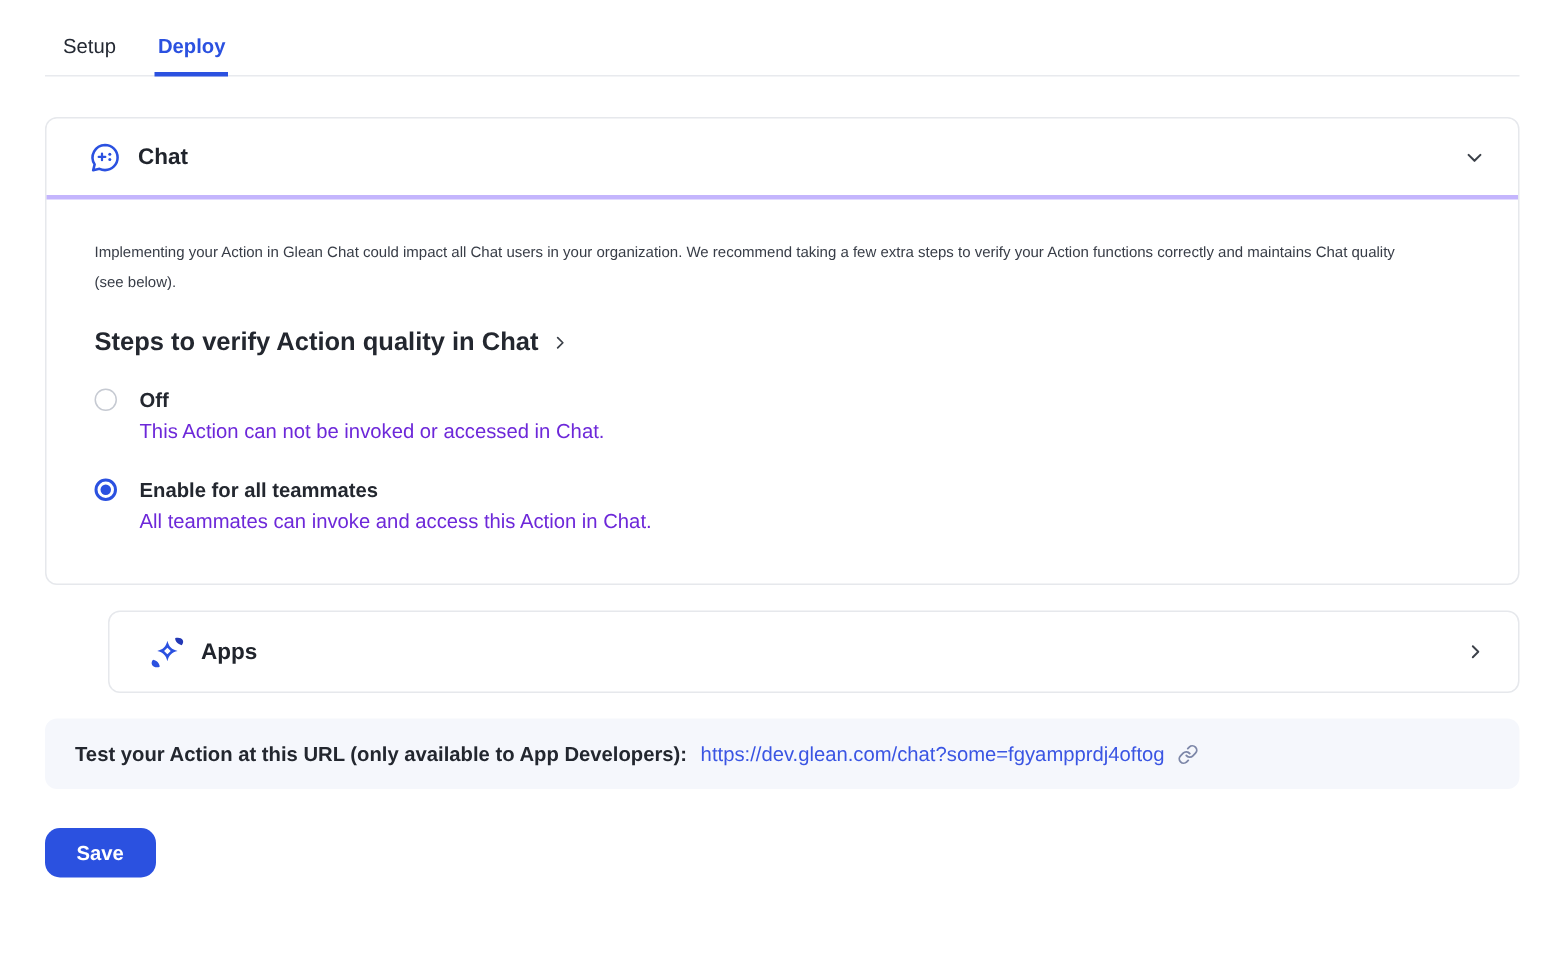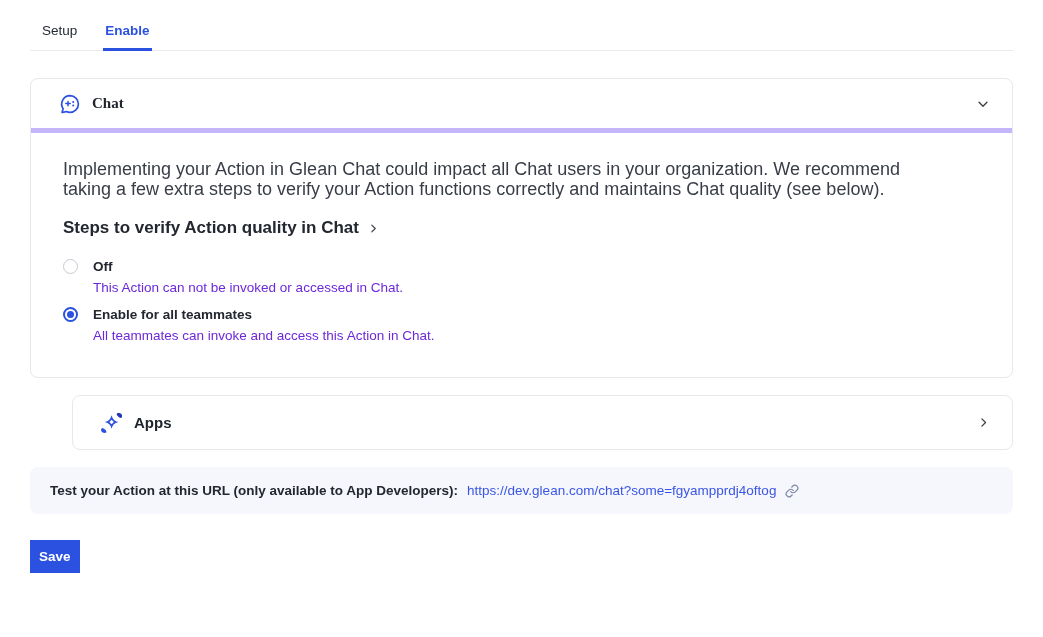--- a/index.html
+++ b/index.html
@@ -13,30 +13,30 @@
   .tab { font-size:13.5px; font-weight:500; padding:2px 2px 10px 2px; cursor:pointer;
     color:#242933; border-bottom:3px solid transparent; margin-bottom:-1px; }
   .tab.active { color:#2b51e0; border-bottom-color:#2b51e0; font-weight:600; }
 
   .content { margin:0 30px; }
 
   
   .card { border:1px solid #e6e8ec; border-radius:8px; background:#fff; }
   .card-chat { margin-top:27px; }
   .card-header { display:flex; align-items:center; height:54px; padding:0 22px 0 27px; cursor:pointer; }
-  .card-chat .card-header { border-bottom:5px solid #c4b5fd;font-family:Liberation Serif, serif; }
+  .card-chat .card-header { border-bottom:3px solid #c4b5fd; }
   .card-title { font-size:15px; font-weight:600; color:#20242c; margin-left:10px; }
   .header-chevron { margin-left:auto; display:flex; align-items:center; color:#3c4149; }
 
   .card-body { padding:26px 32px 32px 32px; }
-  .card-desc { font-size:18px; line-height:20px; color:#383d47; max-width:885px; }
+  .card-desc { font-size:10px; line-height:20px; color:#383d47; max-width:885px; }
   .steps-link { margin-top:19px; display:inline-flex; align-items:center; gap:9px;
     font-size:17px; font-weight:600; color:#23272f; cursor:pointer; }
 
-  .options { margin-top:19px; display:flex; flex-direction:column; gap:8px; }
+  .options { margin-top:19px; display:flex; flex-direction:column; gap:20px; }
   .option { display:flex; align-items:flex-start; cursor:pointer; }
   .radio { width:15px; height:15px; border-radius:50%; border:1.5px solid #c6cad2;
     background:#fff; margin-top:2px; flex:0 0 auto; position:relative; }
   .option.selected .radio { border-color:#2b51e0; border-width:2px; }
   .option.selected .radio::after { content:""; position:absolute; inset:2px;
     border-radius:50%; background:#2b51e0; }
   .option-text { margin-left:15px; }
   .option-label { font-size:13.5px; font-weight:600; color:#23272f; line-height:19px; }
   .option-desc { font-size:13.5px; color:#6d28d9; margin-top:2px; line-height:19px; }
 
@@ -44,33 +44,33 @@
   .card-apps .card-header { height:53px; }
 
   
   .banner { margin-top:17px; background:#f5f7fc; border-radius:8px; padding:16px 20px;
     display:flex; align-items:center; font-size:13.5px; }
   .banner-label { color:#23272f;font-weight:bold; }
   .banner-link { color:#3a55e3; margin-left:9px; text-decoration:none; cursor:pointer; }
   .banner-link-icon { margin-left:9px; color:#7d87a8; display:flex; align-items:center; cursor:pointer; }
 
   .save-btn { margin-top:26px; display:inline-block; background:#2b51e0; color:#fff;
-    border:none; border-radius:0; font-size:13.5px; font-weight:600;
-    padding:9px 9px; cursor:pointer; font-family:inherit; }
+    border:none; border-radius:10px; font-size:13.5px; font-weight:600;
+    padding:9px 21px; cursor:pointer; font-family:inherit; }
 
   .icon { display:inline-flex; }
 </style>
 </head>
 <body>
 
 <div class="page">
 
   <div class="tabbar">
     <div class="tab">Setup</div>
-    <div class="tab active">Enable</div>
+    <div class="tab active">Deploy</div>
   </div>
 
   <div class="content">
 
     
     <div class="card card-chat">
       <div class="card-header">
         <span class="icon">
           <svg width="24" height="24" viewBox="0 0 24 24" fill="none">
             <path d="M12 3.6a8.4 8.4 0 0 1 0 16.8c-1.3 0-2.6-.3-3.7-.85L4.1 20.5l1-3.9A8.4 8.4 0 0 1 12 3.6Z" stroke="#2b51e0" stroke-width="1.7" stroke-linejoin="round"></path>

